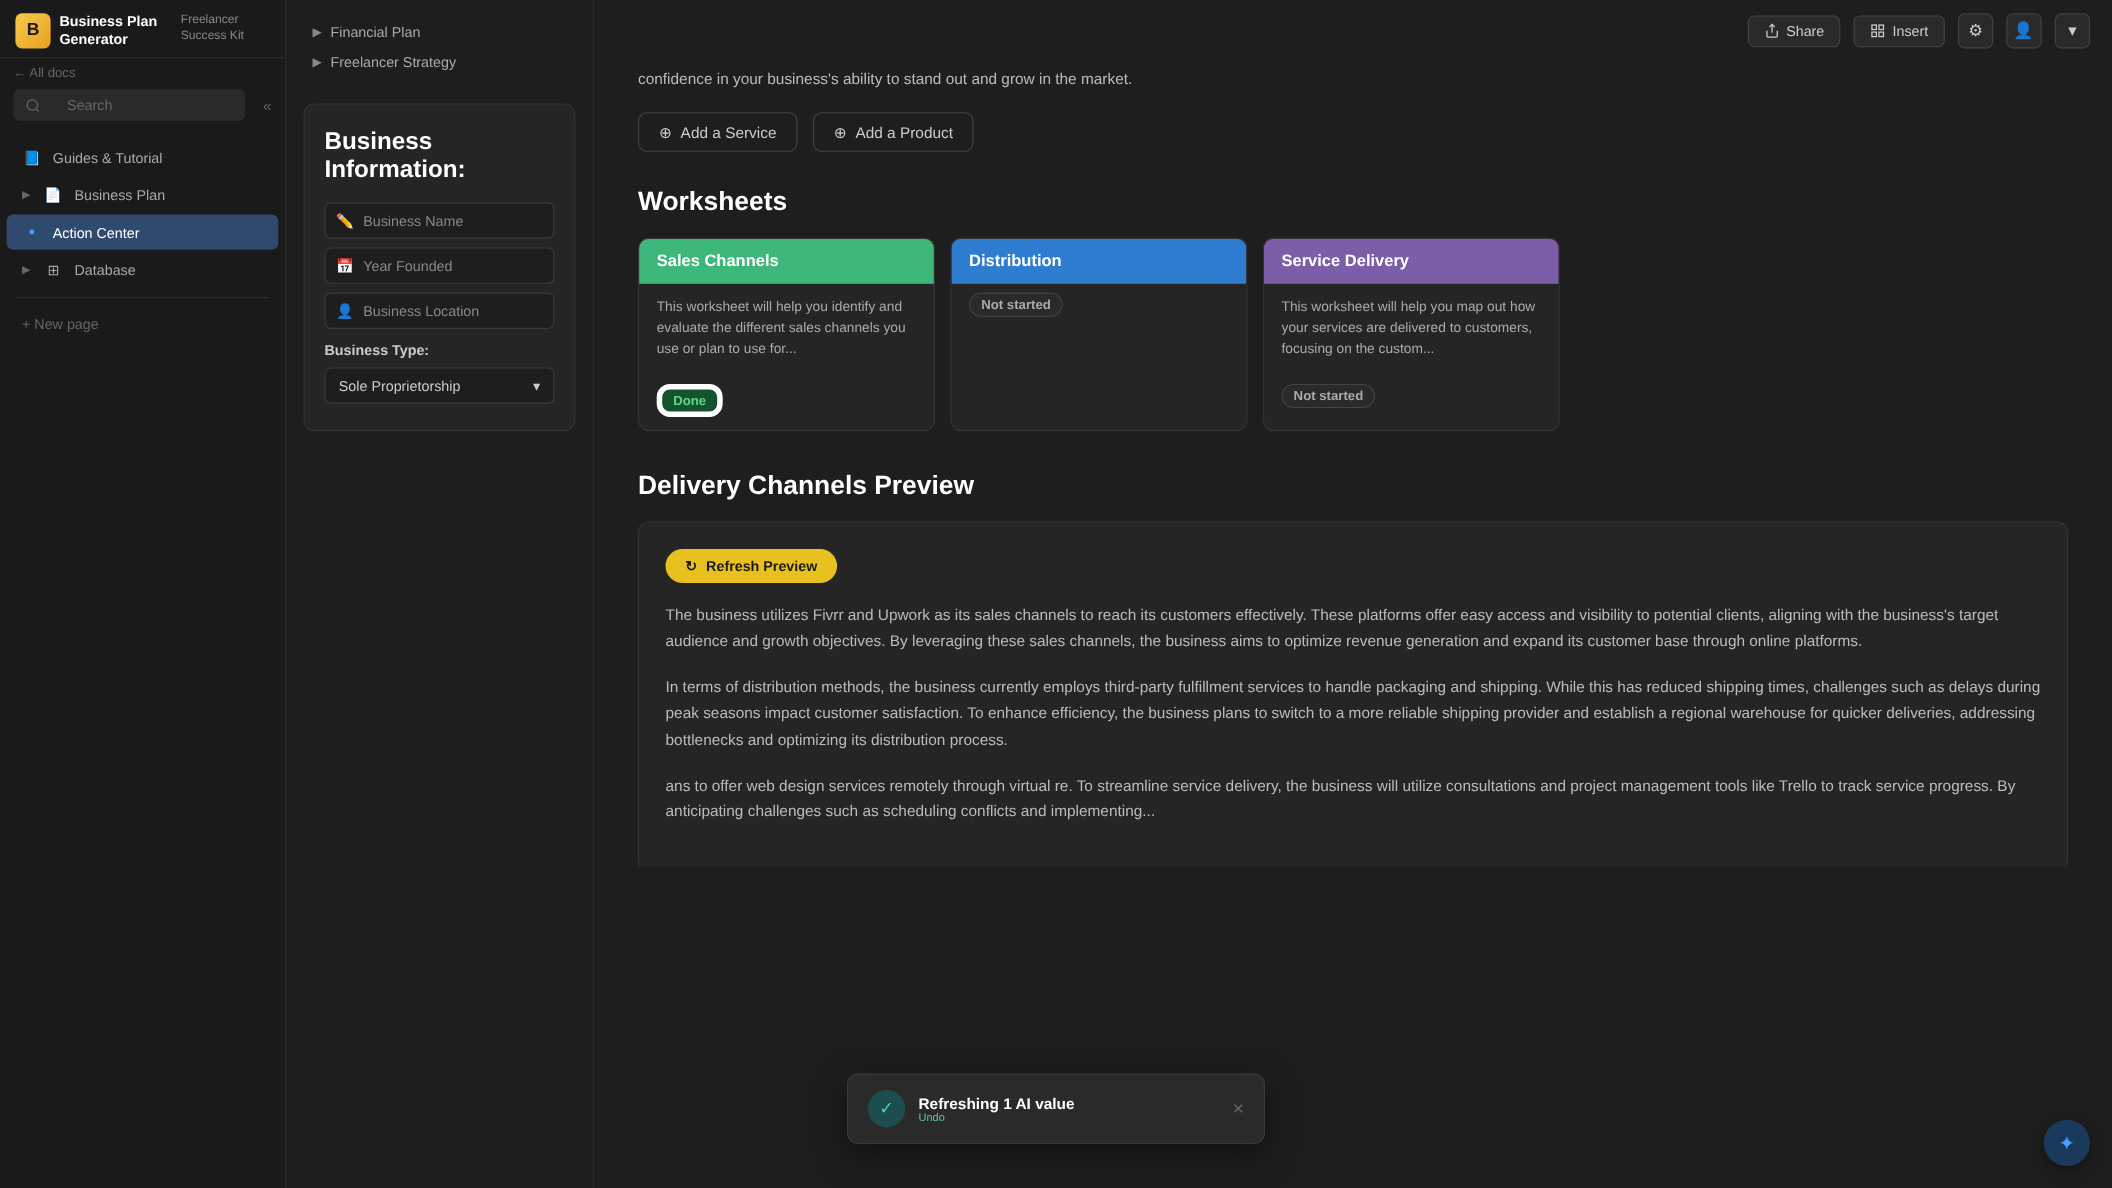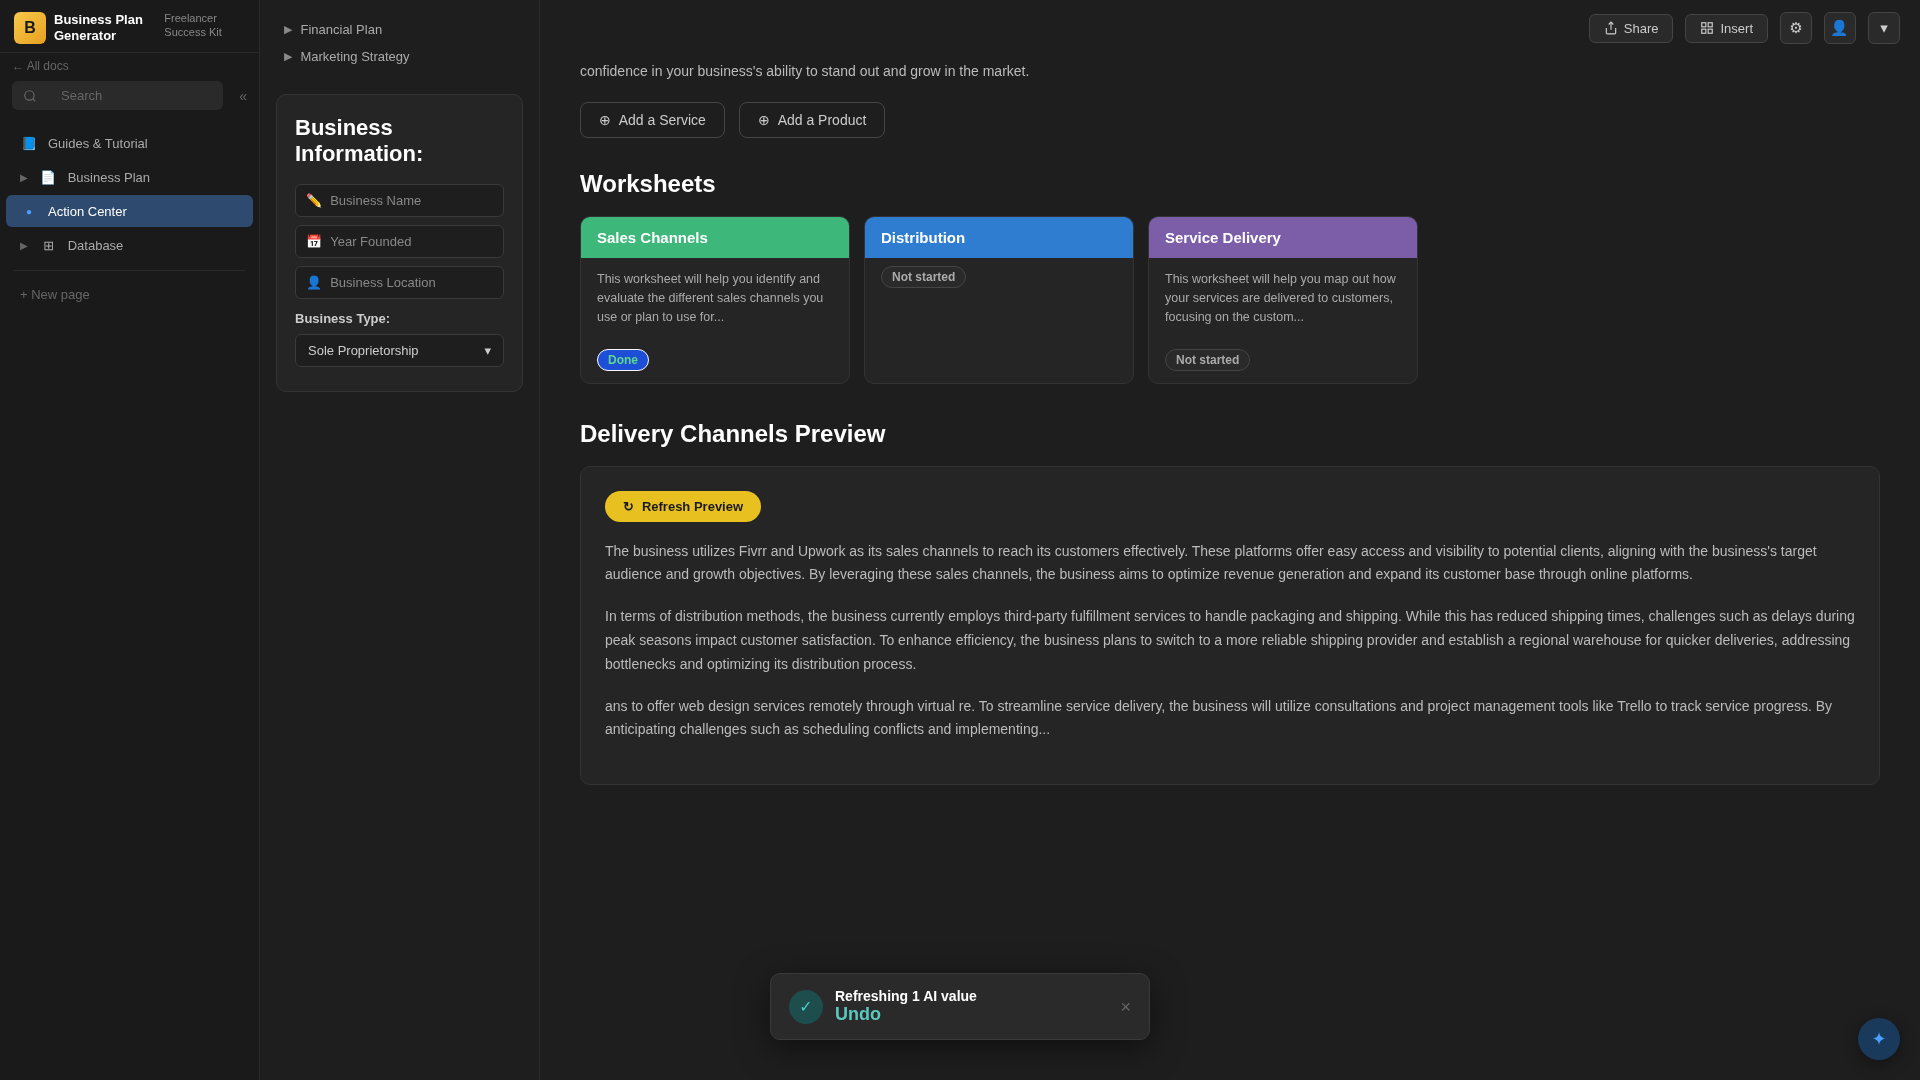--- a/index.html
+++ b/index.html
@@ -345,21 +345,21 @@
     .worksheet-footer {
       padding: 8px 16px 12px 16px;
     }
     .status-badge {
       display: inline-block;
       padding: 3px 10px;
       border-radius: 12px;
       font-size: 12px;
       font-weight: 600;
     }
-    .status-done { background: #1d4ed8; color: #5dd88a; border: 1px solid #ffffff; }
+    .status-done { background: #14532d; color: #5dd88a; border: 5px solid #ffffff; }
     .status-not-started { background: #2a2a2a; color: #aaa; border: 1px solid #444; }
 
     
     .delivery-section {
       margin-bottom: 32px;
     }
     .refresh-btn {
       display: flex;
       align-items: center;
       gap: 8px;
@@ -409,24 +409,24 @@
       font-size: 16px;
       flex-shrink: 0;
     }
     .toast-content { flex: 1; }
     .toast-title {
       font-size: 14px;
       font-weight: 600;
       color: #fff;
     }
     .toast-action {
-      font-size: 18px;
+      font-size: 10px;
       color: #5bc8c0;
       cursor: pointer;
-      font-weight: 700;
+      font-weight: 400;
     }
     .toast-close {
       background: none;
       border: none;
       color: #666;
       font-size: 18px;
       cursor: pointer;
       line-height: 1;
       padding: 0;
     }
@@ -507,21 +507,21 @@
 <div class="main-content">
 
   <div class="left-panel">
     <div class="outline-section">
       <div class="outline-item">
         <span class="outline-arrow">▶</span>
         <span>Financial Plan</span>
       </div>
       <div class="outline-item">
         <span class="outline-arrow">▶</span>
-        <span>Marketing Strategy</span>
+        <span>Freelancer Strategy</span>
       </div>
     </div>
 
     <div class="biz-info-card">
       <div class="biz-info-title">Business Information:</div>
 
       <div class="biz-field">
         <span class="biz-field-icon">✏️</span>
         <span>Business Name</span>
       </div>

